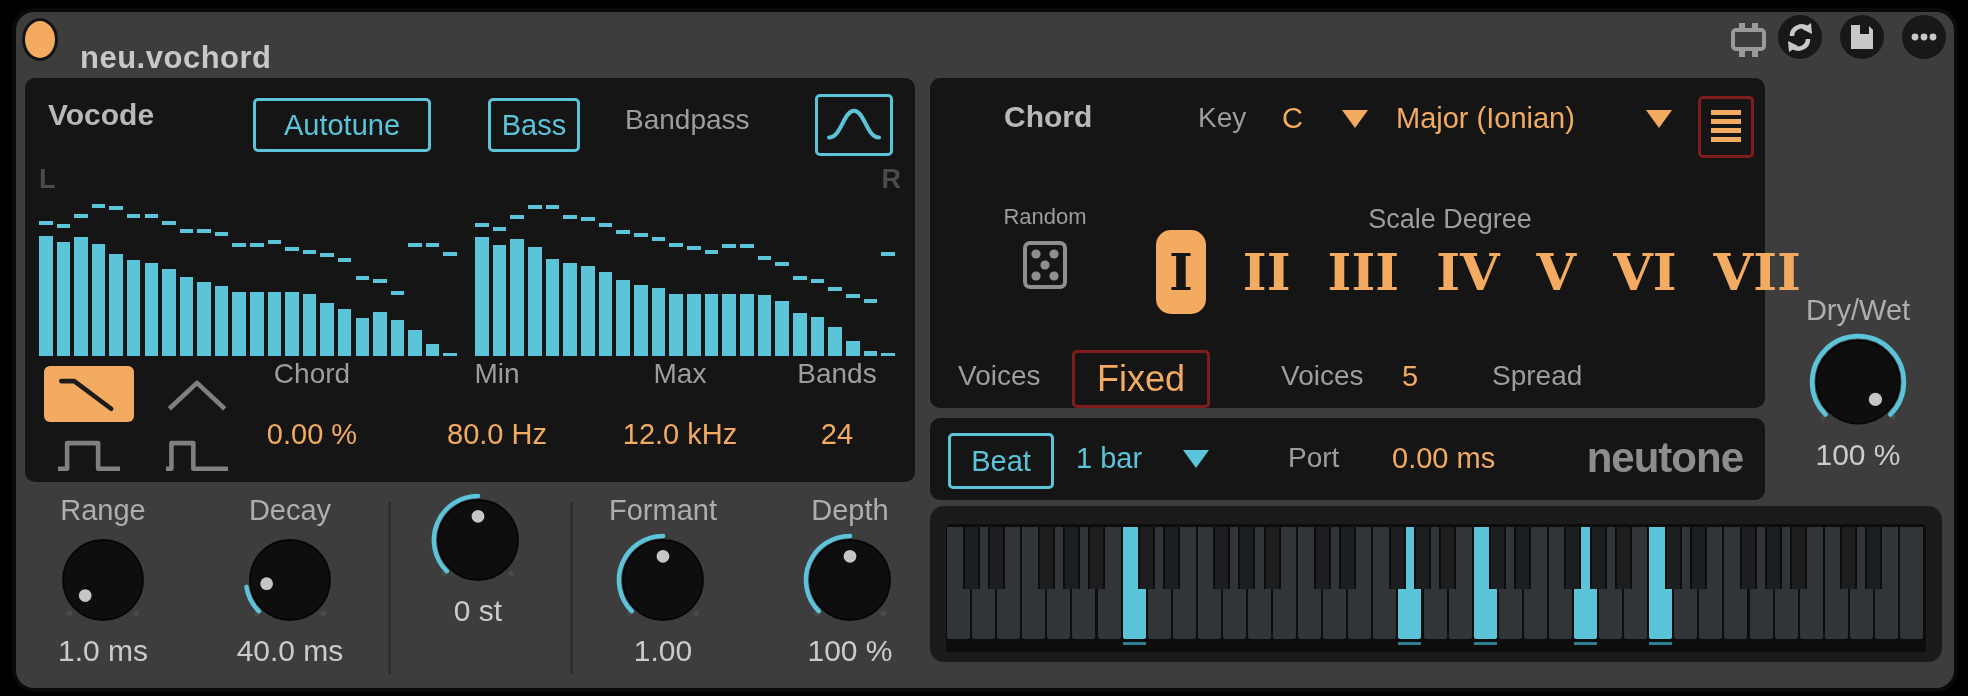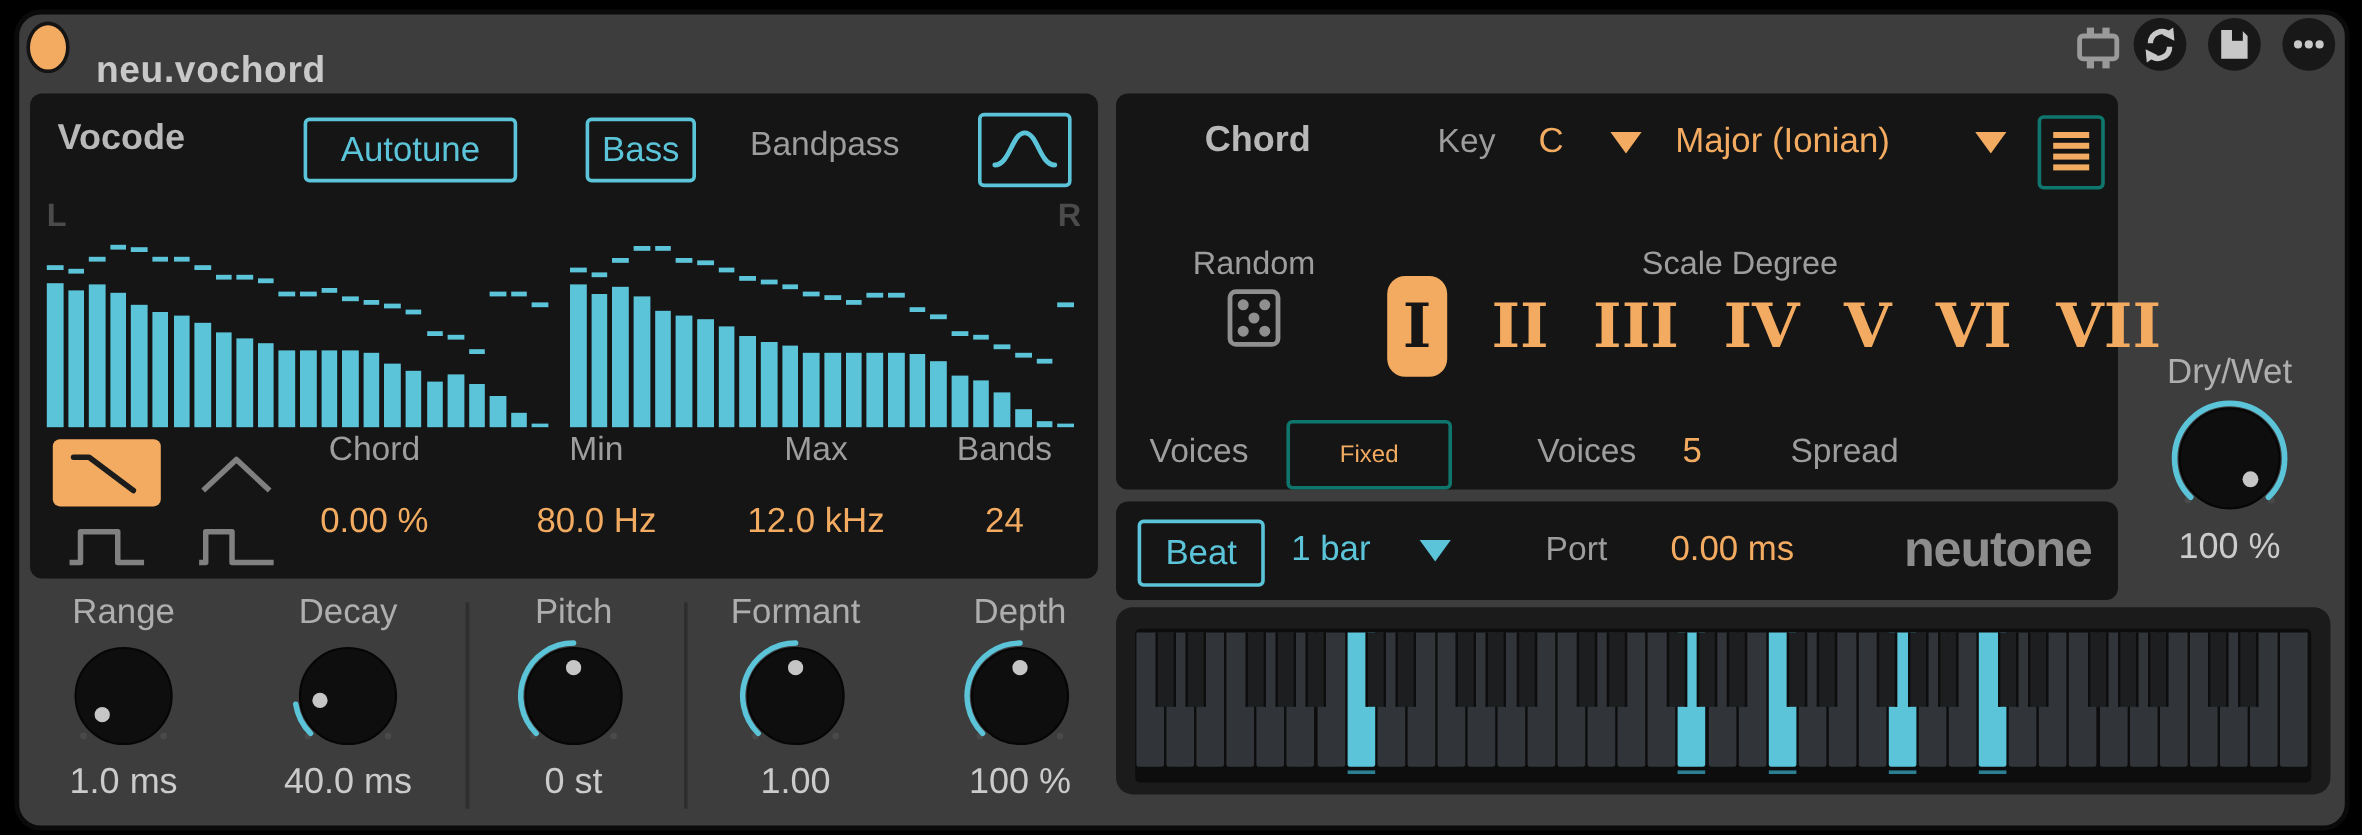--- a/index.html
+++ b/index.html
@@ -10,22 +10,22 @@
           border:4px solid #0a0a0a;border-radius:22px;}
   .panel{position:absolute;background:#151515;border-radius:10px;}
   .title{color:#c8c8c8;font-size:31px;font-weight:bold;letter-spacing:.5px;}
   .led{position:absolute;width:30px;height:37px;border-radius:50%;background:#f2ab60;border:3px solid #141414;}
   .tb-circle{position:absolute;width:44px;height:44px;border-radius:50%;background:#181818;}
   .hdr{color:#b8b8b8;font-size:30px;font-weight:bold;}
   .lbl{color:#9d9d9d;font-size:28px;}
   .val-orange{color:#f2ab60;font-size:29px;}
   .cyan-box{position:absolute;border:3px solid #5bc4d9;border-radius:5px;color:#5bc4d9;
             font-size:29px;display:flex;align-items:center;justify-content:center;}
-  .orange-box{position:absolute;border:3px solid #0f766e;border-radius:5px;color:#f2ab60;
-            font-size:20px;display:flex;align-items:center;justify-content:center;}
+  .orange-box{position:absolute;border:3px solid #7f1d1d;border-radius:5px;color:#f2ab60;
+            font-size:36px;display:flex;align-items:center;justify-content:center;}
   .tri{width:0;height:0;border-left:13px solid transparent;border-right:13px solid transparent;}
   .tri.orange{border-top:18px solid #f2ab60;}
   .tri.cyan{border-top:18px solid #5bc4d9;}
   .chan-lbl{color:#4b4b4b;font-size:27px;font-weight:bold;}
   .shape-btn{position:absolute;border-radius:6px;display:flex;align-items:center;justify-content:center;}
   .divider{position:absolute;width:3px;background:#2e2e2e;}
   .knob-col{position:absolute;text-align:center;}
   .knob-col .k-label{color:#aeaeae;font-size:29px;height:36px;}
   .knob-col .k-value{color:#cbcbcb;font-size:30px;}
   .degree{color:#f2ab60;font-family:"DejaVu Serif",serif;font-weight:bold;font-size:51px;}
@@ -254,21 +254,20 @@
     <div style="margin-top:0px"><svg width="100" height="100" viewBox="0 0 110 110">
             <circle cx="18.230447378299523" cy="91.76955262170047" r="3" fill="#4a4a4a"></circle>
             <circle cx="91.76955262170048" cy="91.76955262170047" r="3" fill="#4a4a4a"></circle>
             <circle cx="55" cy="55" r="44" fill="#0e0e0e" stroke="#060606" stroke-width="2"></circle>
             <path d="M 20.7 89.3 A 48.5 48.5 0 0 1 7.1 62.6" fill="none" stroke="#5bc4d9" stroke-width="5" stroke-linecap="round"></path>
             <circle cx="29.3" cy="59.1" r="7" fill="#c6c6c6"></circle>
           </svg></div>
     <div class="k-value" style="margin-top:0px">40.0 ms</div>
       </div>
       <div class="knob-col" style="left: 363px; top: 0px; width: 180px;">
-        <div class="k-label" style="margin-top:4px">Pitch</div>
     <div style="margin-top:0px"><svg width="100" height="100" viewBox="0 0 110 110">
             <circle cx="18.230447378299523" cy="91.76955262170047" r="3" fill="#4a4a4a"></circle>
             <circle cx="91.76955262170048" cy="91.76955262170047" r="3" fill="#4a4a4a"></circle>
             <circle cx="55" cy="55" r="44" fill="#0e0e0e" stroke="#060606" stroke-width="2"></circle>
             <path d="M 20.7 89.3 A 48.5 48.5 0 0 1 55.0 6.5" fill="none" stroke="#5bc4d9" stroke-width="5" stroke-linecap="round"></path>
             <circle cx="55.0" cy="29.0" r="7" fill="#c6c6c6"></circle>
           </svg></div>
     <div class="k-value" style="margin-top:0px">0 st</div>
       </div>
       <div class="knob-col" style="left: 548px; top: 0px; width: 180px;">
@@ -304,21 +303,21 @@
     <div class="abs tri orange" style="left:716px;top:32px;"></div>
     <div class="orange-box" style="left:768px;top:18px;width:50px;height:56px;">
       <svg width="36" height="40" viewBox="0 0 36 40">
         <rect x="3" y="3" width="30" height="5" fill="#f2ab60"></rect>
           <rect x="3" y="12" width="30" height="5" fill="#f2ab60"></rect>
         <rect x="3" y="21" width="30" height="5" fill="#f2ab60"></rect>
           <rect x="3" y="30" width="30" height="5" fill="#f2ab60"></rect>
       </svg>
     </div>
 
-    <div class="abs lbl" style="left:40px;top:126px;width:150px;text-align:center;font-size:27px;">Random</div>
+    <div class="abs lbl" style="left:40px;top:126px;width:150px;text-align:center;font-size:22px;">Random</div>
     <div class="abs" style="left:92px;top:162px;">
       <svg width="46" height="50" viewBox="0 0 46 50">
         <rect x="3" y="3" width="40" height="44" rx="5" fill="none" stroke="#8f8f8f" stroke-width="4"></rect>
         <circle cx="14" cy="14" r="4.6" fill="#8f8f8f"></circle>
           <circle cx="32" cy="14" r="4.6" fill="#8f8f8f"></circle>
         <circle cx="23" cy="25" r="4.6" fill="#8f8f8f"></circle>
         <circle cx="14" cy="36" r="4.6" fill="#8f8f8f"></circle>
           <circle cx="32" cy="36" r="4.6" fill="#8f8f8f"></circle>
       </svg>
     </div>

